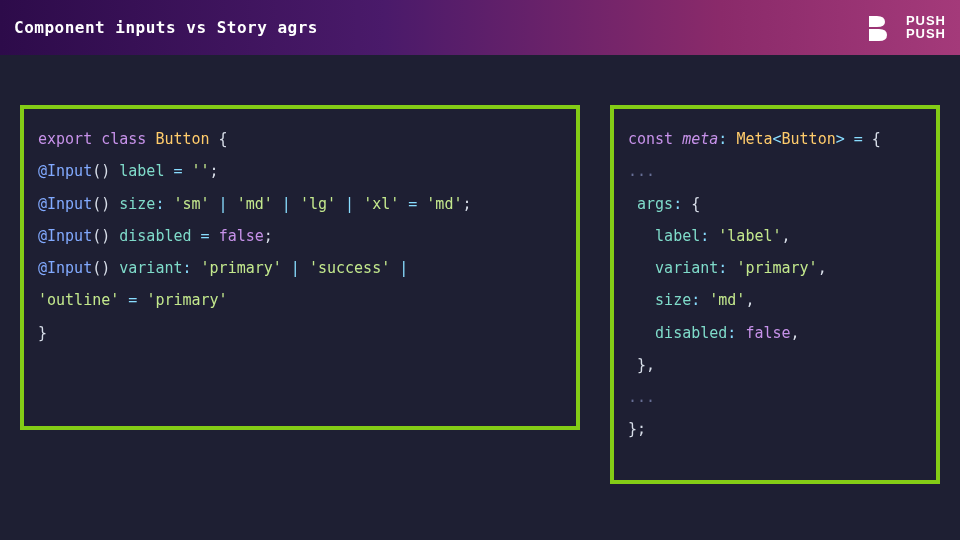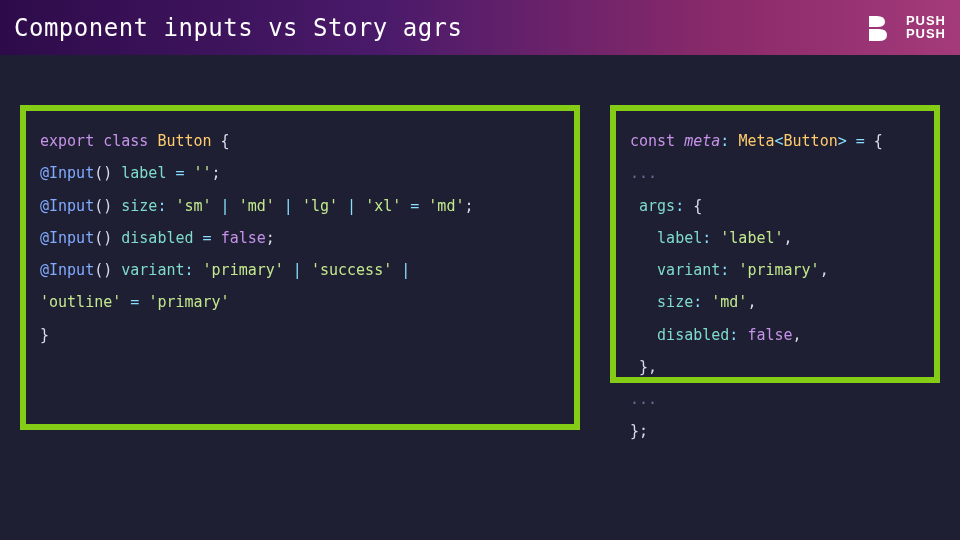--- a/index.html
+++ b/index.html
@@ -11,23 +11,23 @@
   }
   .header {
     height: 55px;
     background: linear-gradient(90deg, #2d0b4a 0%, #4a1a6a 40%, #8a2a6a 75%, #a43a7a 100%);
     display: flex;
     align-items: center;
     justify-content: space-between;
     padding: 0 14px 0 14px;
   }
   .title {
-    font-size: 24px;
+    font-size: 16px;
     color: #ffffff;
-    font-weight: 400;
+    font-weight: 700;
     letter-spacing: 0.5px;
   }
   .logo {
     display: flex;
     align-items: center;
     gap: 19px;
   }
   .logo-mark {
     width: 20px;
     height: 28px;
@@ -44,28 +44,28 @@
     font-family: Arial, sans-serif;
     font-weight: 600;
   }
   .content {
     padding: 50px 20px 20px 20px;
     display: flex;
     gap: 30px;
     align-items: flex-start;
   }
   .panel {
-    border: 6px solid #84cc16;
+    border: 4px solid #84cc16;
     padding: 14px 14px;
     line-height: 2.15;
     font-size: 15px;
     white-space: pre;
   }
   .panel.left { width: 560px; height: 325px; }
-  .panel.right { width: 330px; height: 278px; }
+  .panel.right { width: 330px; height: 379px; }
 
   
   .kw   { color: #c792ea; }     
   .ital { font-style: italic; color: #c792ea; }
   .cls  { color: #ffcb6b; }     
   .dec  { color: #82aaff; }     
   .prop { color: #7fdbca; }     
   .str  { color: #c3e88d; }     
   .bool { color: #c792ea; }     
   .pun  { color: #d8dee9; }

